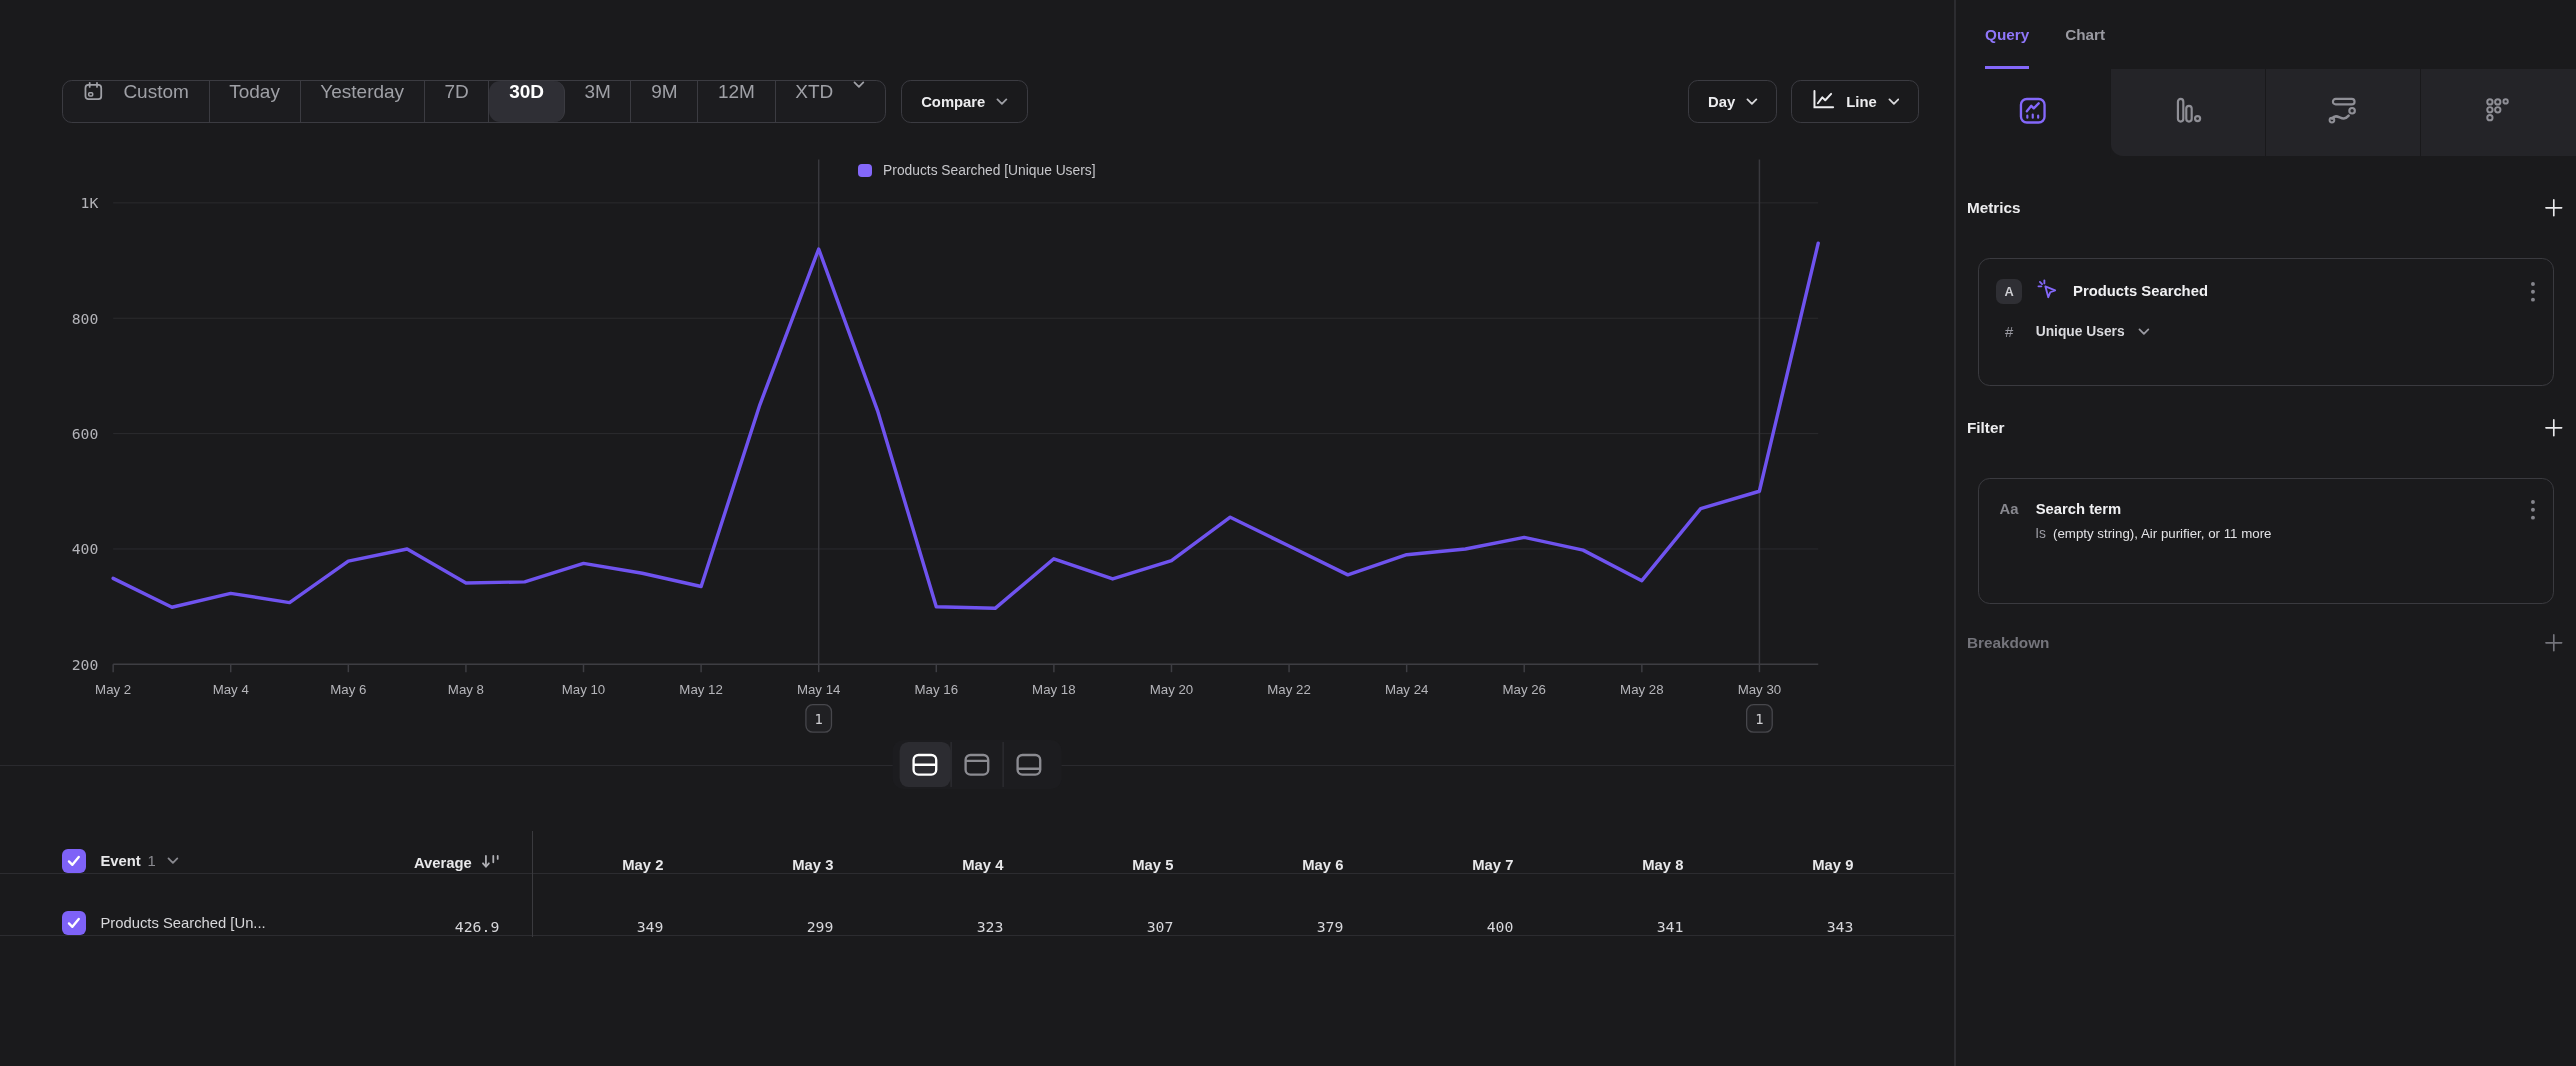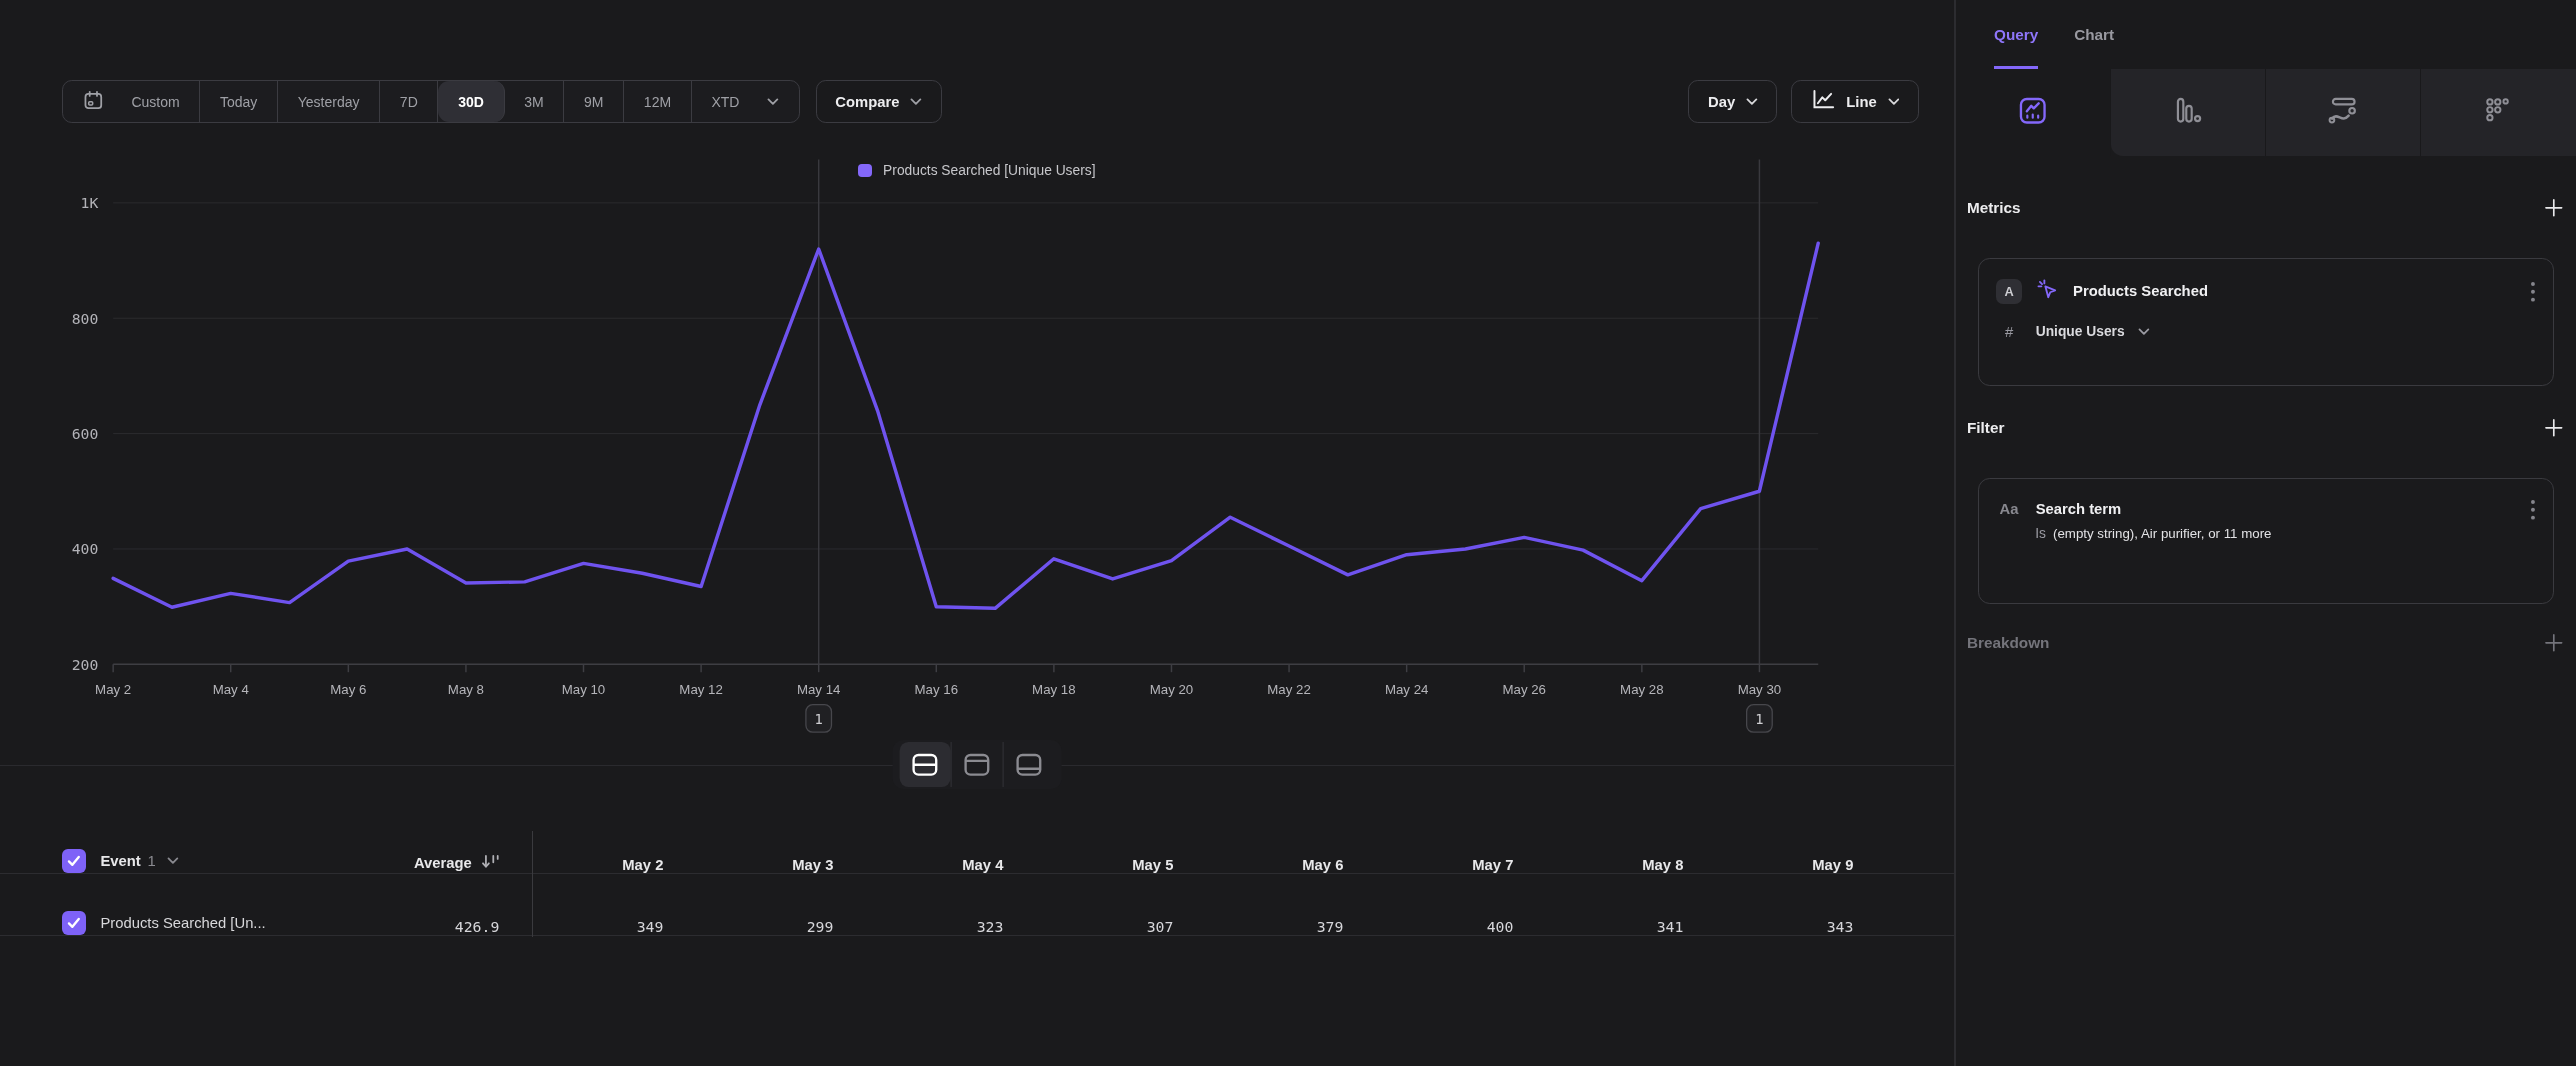--- a/index.html
+++ b/index.html
@@ -7,21 +7,21 @@
     font-family:"Liberation Sans", sans-serif; -webkit-font-smoothing:antialiased; }
   .app { position:relative; width:2576px; height:1067px; background:#1a1a1c; }
 
   
   .main { position:absolute; left:0; top:0; width:1954px; height:1067px; }
 
   .toolbar { position:absolute; top:80px; left:62px; right:35px; height:43px;
     display:flex; align-items:center; }
   .range-group { display:flex; height:43px; border:1px solid #3b3b41; border-radius:9.8px;
     overflow:hidden; background:#1c1c1f; }
-  .seg { display:flex; align-items:center; gap:28px; padding:0 19.7px; font-size:14px;
+  .seg { display:flex; gap:20px; padding:0 19.7px; font-size:19px;
     color:#9fa0a6; border-right:1px solid #3b3b41; cursor:pointer; white-space:nowrap; }
   .seg:last-child { border-right:none; }
   .seg.active { background:#2f2f35; color:#ffffff; font-weight:700;border-radius:11px; }
   .btn { height:43px; border:1px solid #3b3b41; border-radius:9.8px; background:transparent;
     display:flex; align-items:center; gap:10.8px; padding:0 18.7px; color:#ededef;
     font-size:14.8px; font-weight:600; cursor:pointer; white-space:nowrap; }
   .compare-btn { margin-left:15.7px; }
   .toolbar-right { margin-left:auto; display:flex; gap:13.8px; }
   .chev { display:inline-flex; }
 
@@ -54,21 +54,21 @@
   .cell-date.val { font-family:"DejaVu Sans Mono", monospace; font-weight:400; color:#d6d6da; }
   .mono { font-family:"DejaVu Sans Mono", monospace; font-weight:400; color:#d6d6da; }
   .dim { color:#8a8a90; font-weight:400; }
   .tsep { position:absolute; left:532px; top:0; width:1px; height:106px; background:#3a3a3e; z-index:2; }
   .checkbox { width:23.6px; height:23.6px; border-radius:5.9px; background:#7e62f7; display:flex;
     align-items:center; justify-content:center; flex:none; cursor:pointer; }
 
   
   .side { position:absolute; left:1954px; top:0; width:622px; height:1067px;
     border-left:2px solid #2c2c30; background:#1a1a1c; }
-  .side-tabs { height:69px; display:flex; gap:36px; padding-left:38px; }
+  .side-tabs { height:69px; display:flex; gap:36px; padding-left:29px; }
   .side-tab { height:69px; display:flex; align-items:center; font-size:15.3px; font-weight:600;
     color:#9a9aa1; cursor:pointer; }
   .side-tab.active { color:#8f76fa; box-shadow:inset 0 -3px 0 0 #8468fa; }
   .type-tabs { display:grid; grid-template-columns:repeat(4,1fr); height:87px; }
   .type-tab { display:flex; align-items:center; justify-content:center; background:#242428;
     border-right:1px solid #19191b; color:#8f8f96; cursor:pointer; }
   .type-tab:last-child { border-right:none; }
   .type-tab.active { background:transparent; color:#8468fa; }
   .type-tab.rounded-left { border-bottom-left-radius:11.8px; }
 

